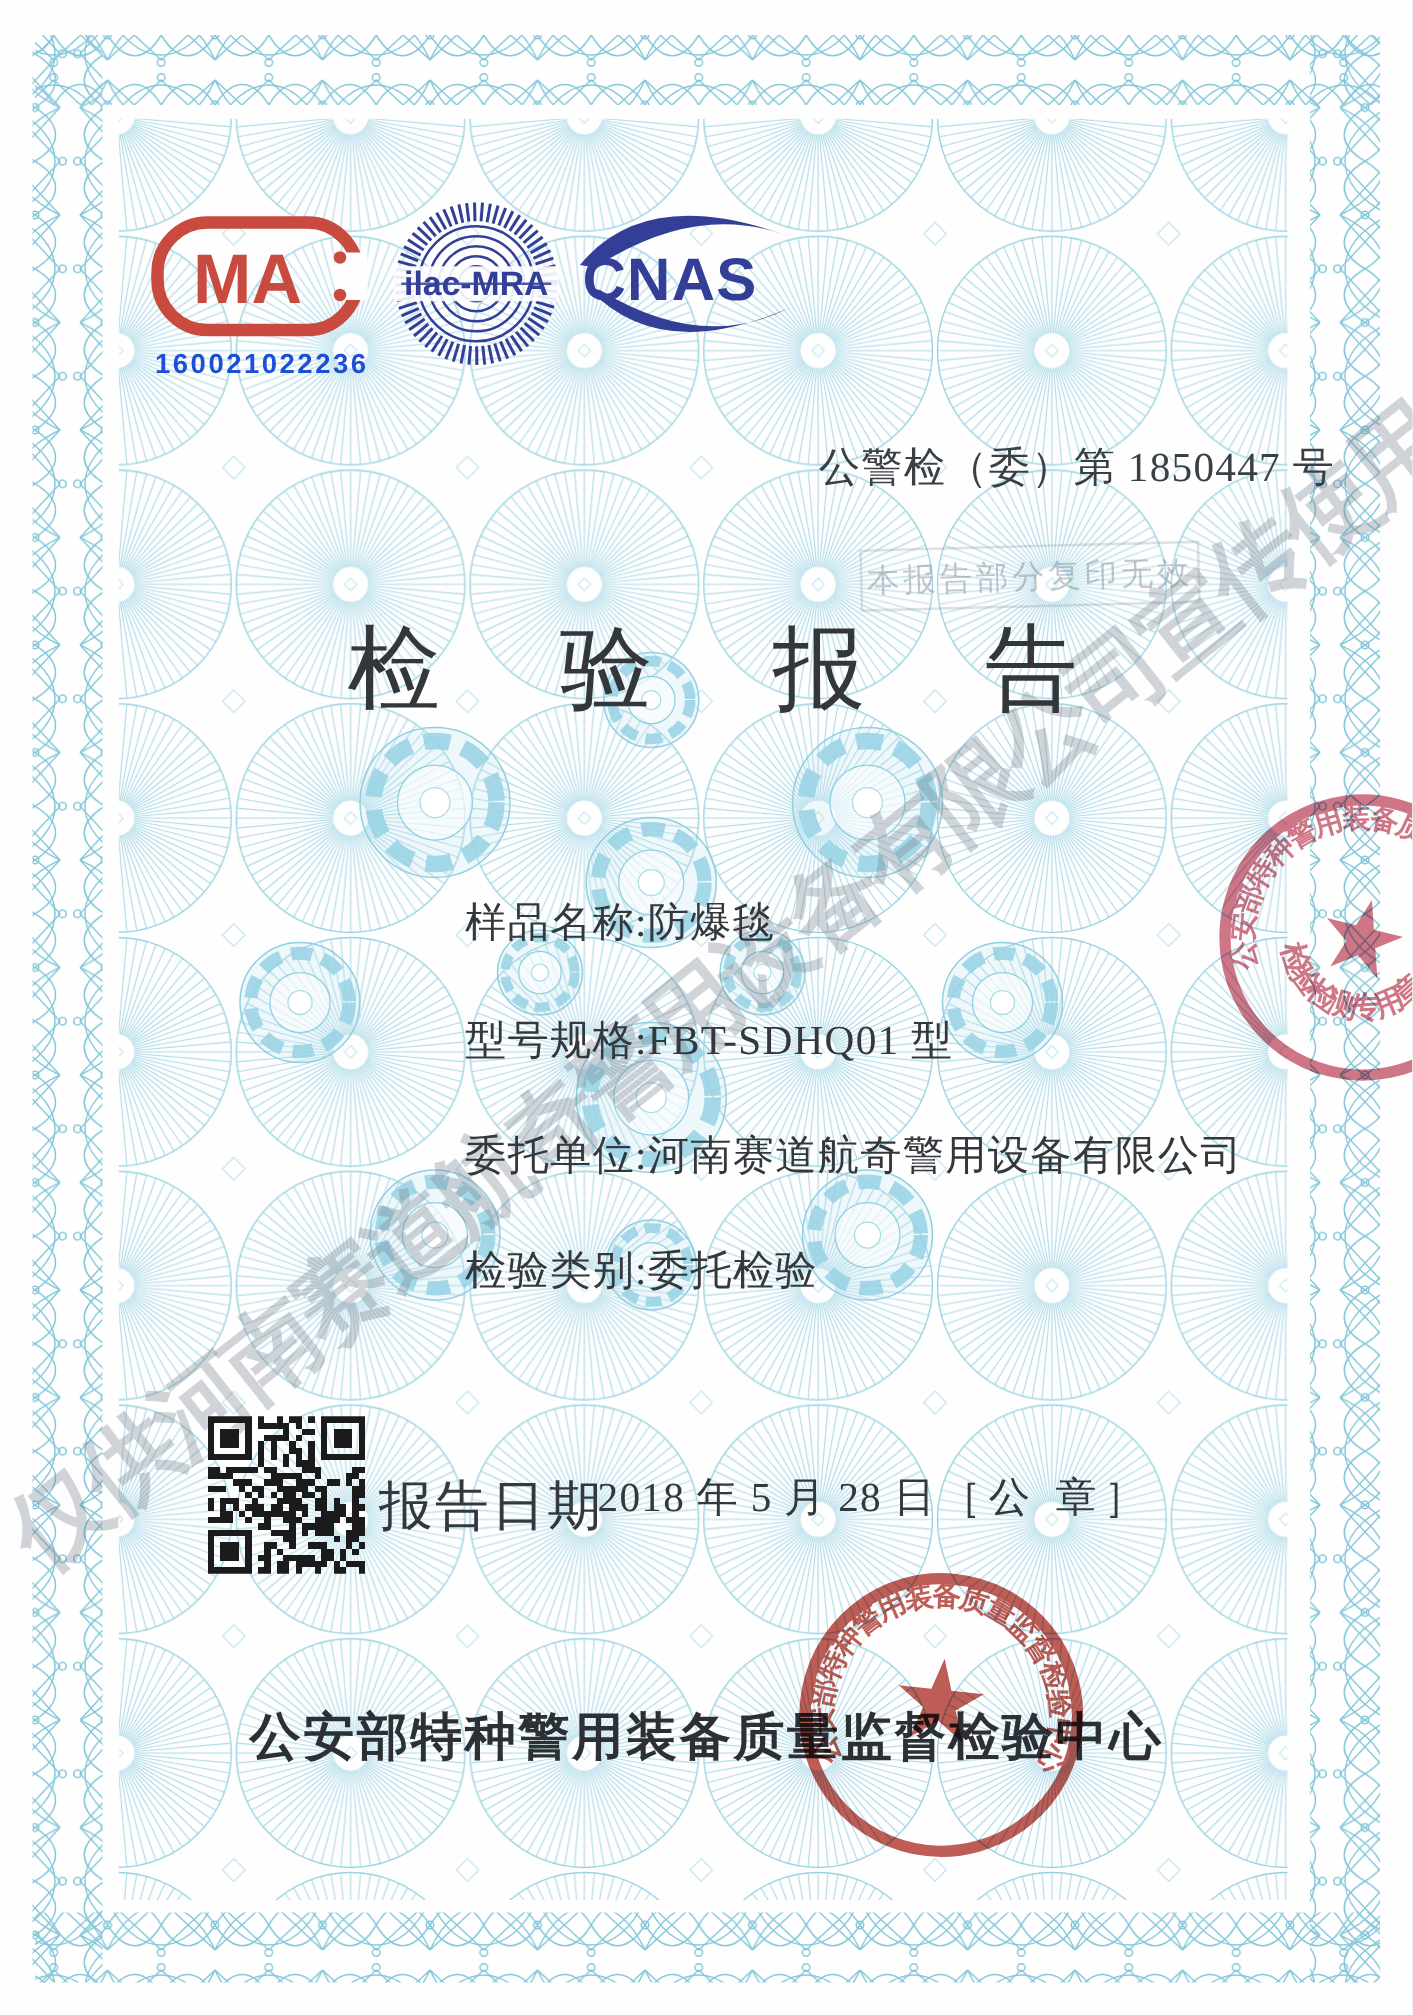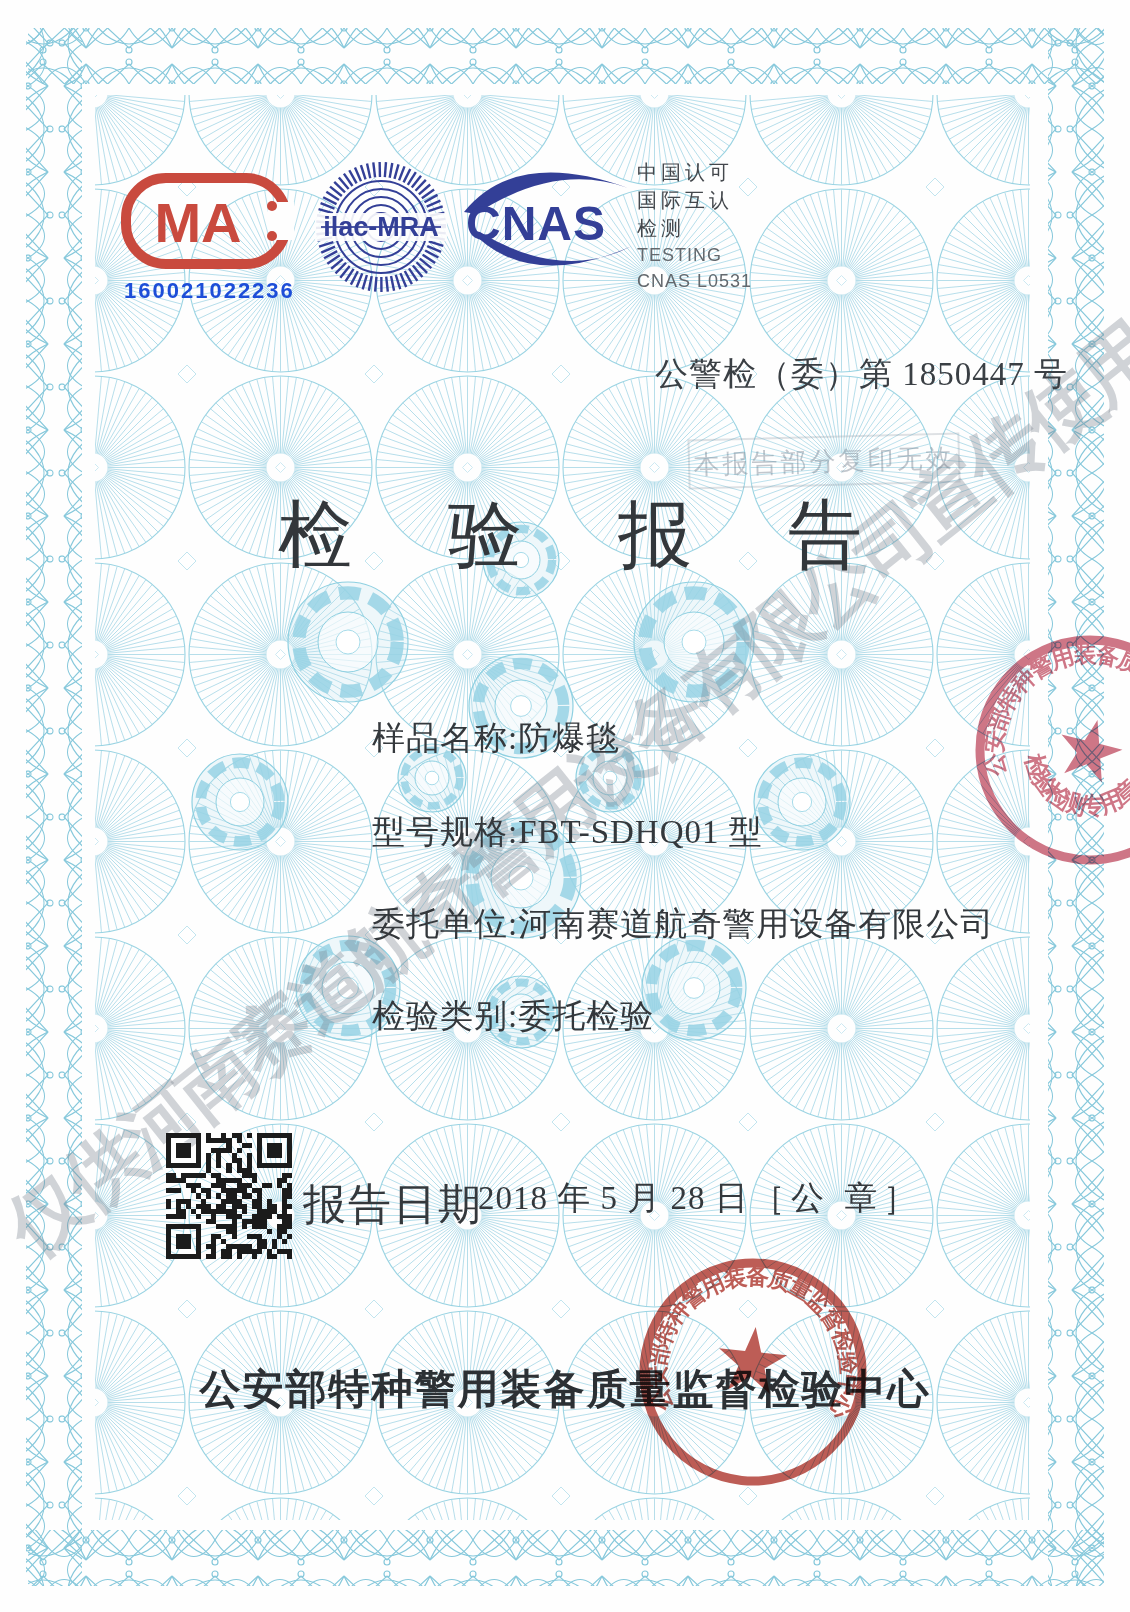--- a/index.html
+++ b/index.html
@@ -327,27 +327,20 @@
     <text x="70" y="79" text-anchor="middle" font-family="Liberation Sans, DejaVu Sans, sans-serif" font-size="27" font-weight="bold" fill="#333f97">ilac-MRA</text>
     <line x1="10" y1="70" x2="130" y2="70" stroke="#333f97" stroke-width="2" opacity="0.85"></line>
   </svg>
 
   <svg class="abs cnas-wrap" width="182" height="122" viewBox="0 0 182 122">
     <path d="M8,52 Q60,-12 172,28 Q100,2 20,54 Z" fill="#333f97"></path>
     <path d="M14,70 Q72,132 176,86 Q106,122 24,72 Z" fill="#333f97"></path>
     <text x="10" y="80" font-family="Liberation Sans, DejaVu Sans, sans-serif" font-size="48" font-weight="bold" fill="#333f97" letter-spacing="1">CNAS</text>
   </svg>
 
-  <div class="abs accred">
-    <div class="cn">中国认可</div>
-    <div class="cn">国际互认</div>
-    <div class="cn">检测</div>
-    <div class="en">TESTING</div>
-    <div class="en">CNAS L0531</div>
-  </div>
 
   <div class="abs report-no">公警检（委）第 1850447 号</div>
 
   <div class="abs copy-box">本报告部分复印无效</div>
 
   <div class="abs doc-title">检验报告</div>
 
   <div class="abs field-row f0">
     <span class="lbl">样品名称:</span><span>防爆毯</span>
   </div>

